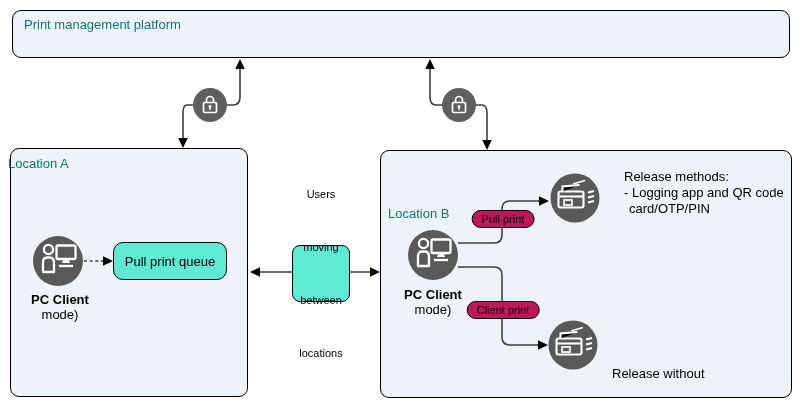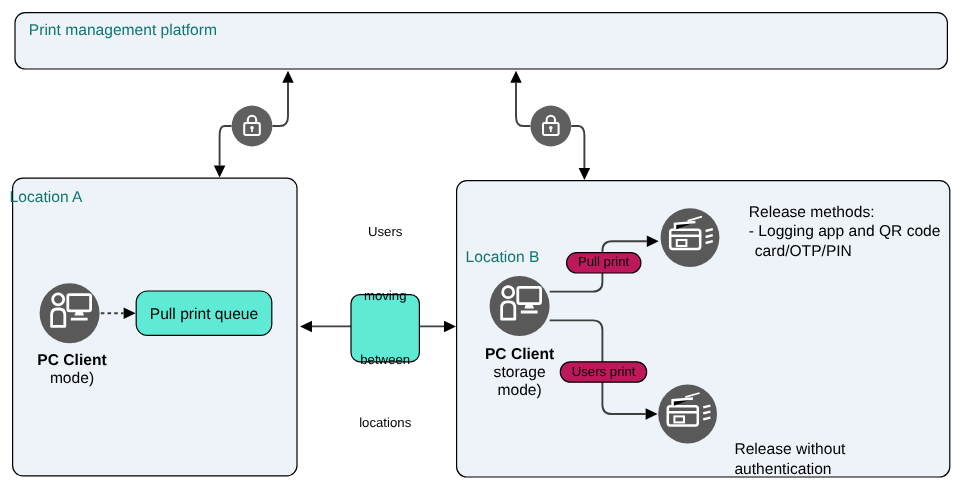--- a/index.html
+++ b/index.html
@@ -155,35 +155,33 @@
   </div>
 
   <div class="white-node" id="users-box">
     <div class="ln">Users</div>
     <div class="ln">moving</div>
     <div class="ln">between</div>
     <div class="ln">locations</div>
   </div>
 
   <div class="pill" id="pull-print-pill">Pull print</div>
-  <div class="pill" id="direct-print-pill">Users print</div>
+  <div class="pill" id="direct-print-pill">Client print</div>
 
   <div class="pc-caption" id="pc-a-caption">
     <div class="pc-name ln">PC Client</div>
     <div class="ln">mode)</div>
   </div>
   <div class="pc-caption" id="pc-b-caption">
     <div class="pc-name ln">PC Client</div>
-    <div class="ln">storage</div>
     <div class="ln">mode)</div>
   </div>
 
   <div class="text-block" id="release-methods">
     <div class="ln">Release methods:</div>
     <div class="ln">- Logging app and QR code</div>
     <div class="ln indent">card/OTP/PIN</div>
   </div>
   <div class="text-block" id="release-without">
     <div class="ln">Release without</div>
-    <div class="ln">authentication</div>
   </div>
 
 </div>
 
 </body></html>

